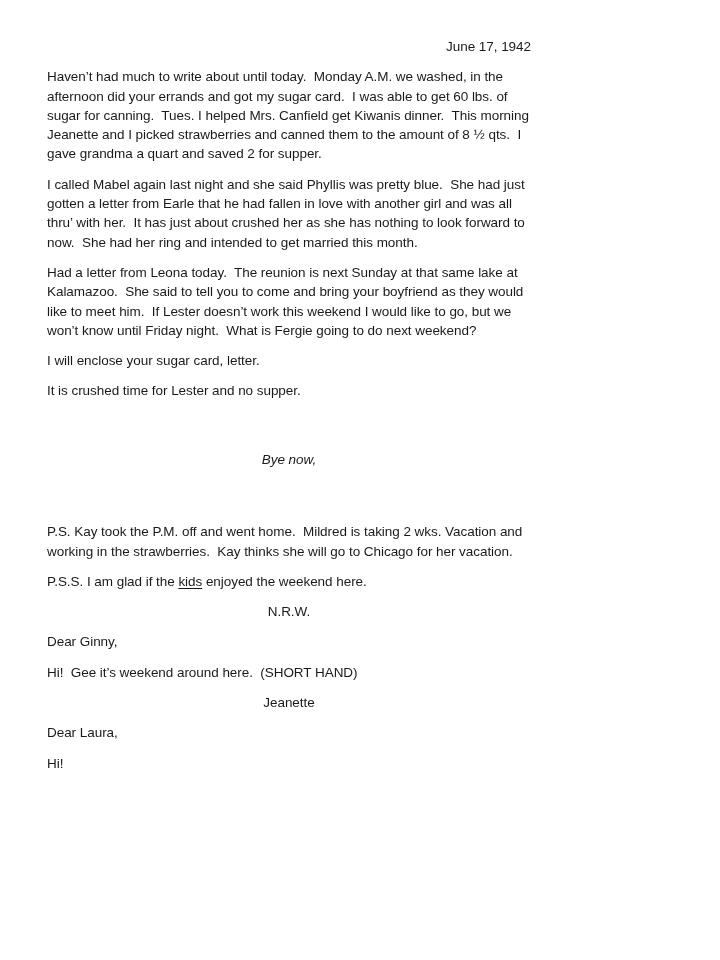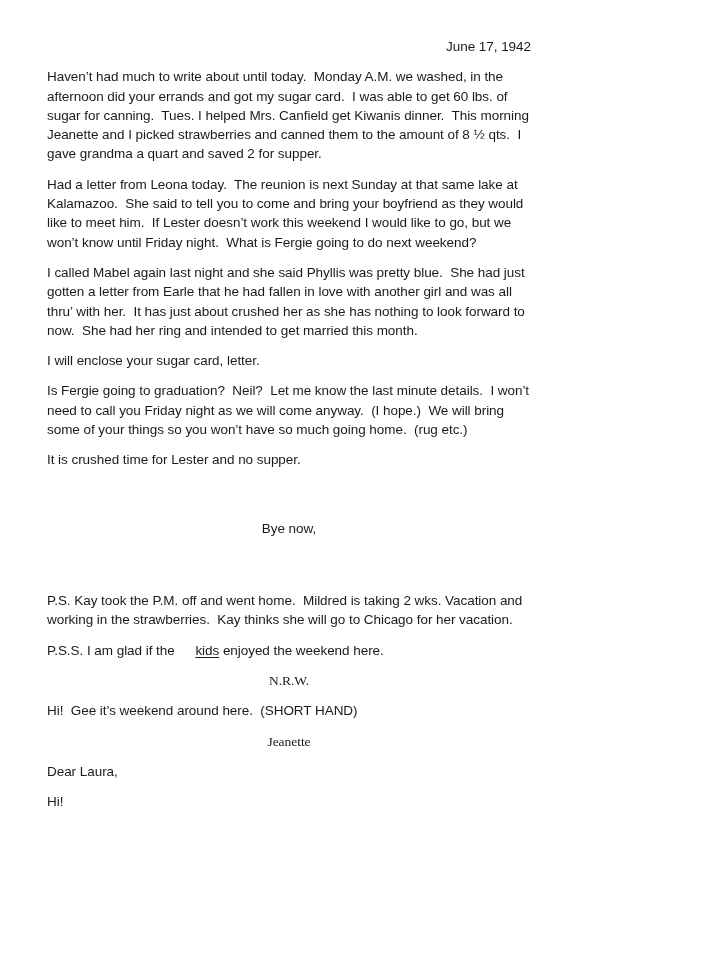--- a/index.html
+++ b/index.html
@@ -23,60 +23,59 @@
   }
   .page p {
     margin: 0 0 11px 0;
     white-space: pre-wrap;
   }
   .date {
     text-align: right;
   }
   .center {
     text-align: center;
-    font-family: Liberation Serif, serif;
   }
   .closing {
     margin: 0 0 14px 0;
     white-space: pre-wrap;
     text-align: center;
+    font-style: italic;
   }
   .closing div {
     white-space: pre-wrap;
   }
   .u {
     text-decoration: underline;
     text-underline-offset: 2px;
-    margin-left: 17px;
   }
 </style>
 </head>
 <body>
 
 <div class="page">
 
   <p class="date">June 17, 1942</p>
 
 
   <p>Haven’t had much to write about until today.  Monday A.M. we washed, in the afternoon did your errands and got my sugar card.  I was able to get 60 lbs. of sugar for canning.  Tues. I helped Mrs. Canfield get Kiwanis dinner.  This morning Jeanette and I picked strawberries and canned them to the amount of 8 ½ qts.  I gave grandma a quart and saved 2 for supper.</p>
+  <p>I called Mabel again last night and she said Phyllis was pretty blue.  She had just gotten a letter from Earle that he had fallen in love with another girl and was all thru’ with her.  It has just about crushed her as she has nothing to look forward to now.  She had her ring and intended to get married this month.</p>
   <p>Had a letter from Leona today.  The reunion is next Sunday at that same lake at Kalamazoo.  She said to tell you to come and bring your boyfriend as they would like to meet him.  If Lester doesn’t work this weekend I would like to go, but we won’t know until Friday night.  What is Fergie going to do next weekend?</p>
-  <p>I called Mabel again last night and she said Phyllis was pretty blue.  She had just gotten a letter from Earle that he had fallen in love with another girl and was all thru’ with her.  It has just about crushed her as she has nothing to look forward to now.  She had her ring and intended to get married this month.</p>
   <p>I will enclose your sugar card, letter.</p>
-  <p>Is Fergie going to graduation?  Neil?  Let me know the last minute details.  I won’t need to call you Friday night as we will come anyway.  (I hope.)  We will bring some of your things so you won’t have so much going home.  (rug etc.)</p>
   <p>It is crushed time for Lester and no supper.</p>
 
   <div class="closing">
     <div>Bye now,</div>
   </div>
 
   <p>P.S. Kay took the P.M. off and went home.  Mildred is taking 2 wks. Vacation and working in the strawberries.  Kay thinks she will go to Chicago for her vacation.</p>
 
   <p><span>P.S.S. I am glad if the </span><span class="u">kids</span><span> enjoyed the weekend here.</span></p>
 
   <p class="center">N.R.W.</p>
 
+  <p>Dear Ginny,</p>
   <p>Hi!  Gee it’s weekend around here.  (SHORT HAND)</p>
   <p class="center">Jeanette</p>
 
   <p>Dear Laura,</p>
   <p>Hi!</p>
 
 </div>
 
 </body></html>

